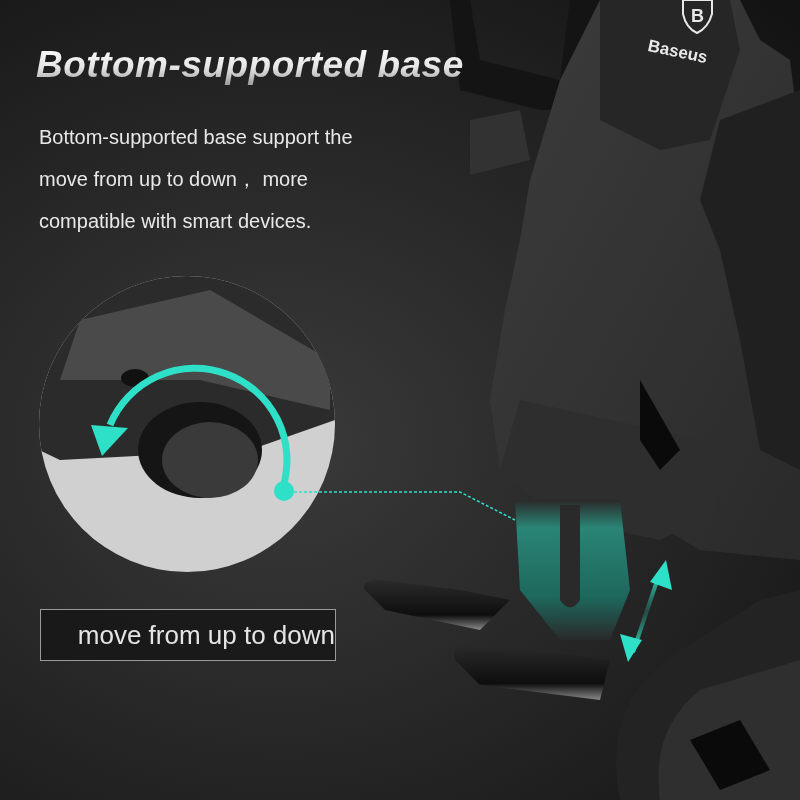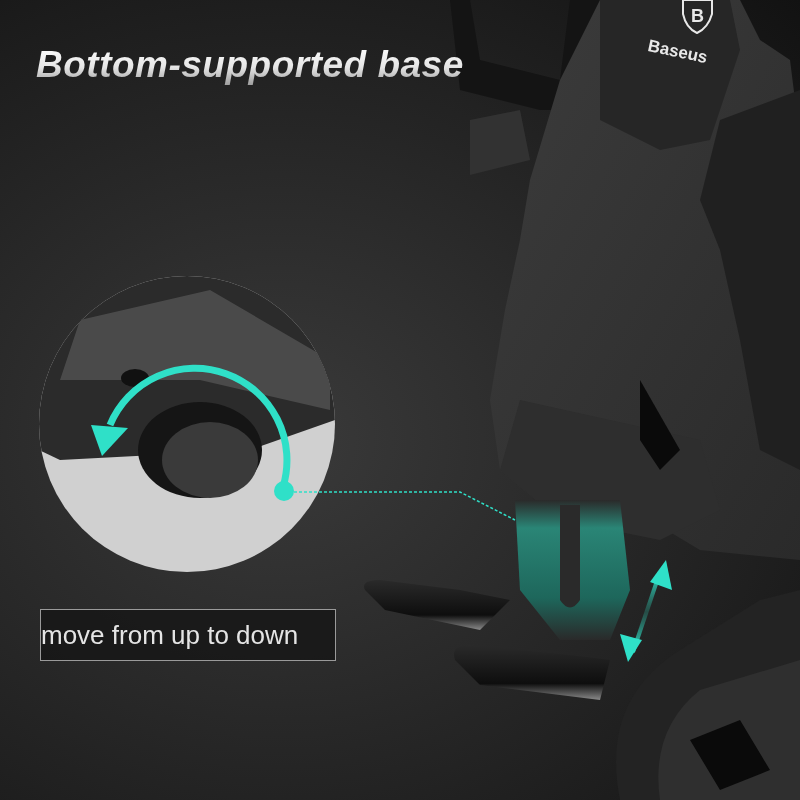--- a/index.html
+++ b/index.html
@@ -6,21 +6,21 @@
   body{width:800px;height:800px;overflow:hidden;background:#1c1c1c;font-family:"Liberation Sans","DejaVu Sans",sans-serif;}
   .stage{position:relative;width:800px;height:800px;
     background:radial-gradient(ellipse at 35% 55%, #3a3a3a 0%, #2a2a2a 40%, #1a1a1a 80%, #121212 100%);}
   .product{position:absolute;left:0;top:0;width:800px;height:800px;}
   .title{position:absolute;left:36px;top:44px;font-size:37px;font-weight:bold;letter-spacing:0.5px;
     background:linear-gradient(180deg,#ffffff 0%,#e6e6e6 55%,#9a9a9a 100%);
     -webkit-background-clip:text;background-clip:text;color:transparent;white-space:nowrap;font-style:italic;}
   .desc{position:absolute;left:39px;top:116px;width:420px;font-size:20px;line-height:42px;color:#e8e8e8;}
   .desc div{white-space:nowrap;}
   .caption-box{position:absolute;left:40px;top:609px;width:296px;height:52px;border:1.5px solid #9a9a9a;
-    background:rgba(20,20,20,0.75);box-sizing:border-box;display:flex;align-items:center;justify-content:flex-start;}
+    background:rgba(20,20,20,0.75);box-sizing:border-box;display:flex;align-items:center;justify-content:flex-end;}
   .caption-box span{color:#e4e4e4;font-size:26px;white-space:nowrap;}
   .brand{position:absolute;left:650px;top:36px;color:#e8e8e8;font-weight:bold;font-size:17px;transform:rotate(12deg);transform-origin:left top;}
 </style>
 </head>
 <body>
 
 <div class="stage">
 
   <svg class="product" viewBox="0 0 800 800">
     <defs>
@@ -94,17 +94,22 @@
       <circle cx="284" cy="491" r="10" fill="#2fe0c8"></circle>
     </g>
 
     <path d="M294 492 L460 492 L515 520" fill="none" stroke="#2fe0c8" stroke-width="1.5" stroke-dasharray="3 2"></path>
   </svg>
 
   <div class="brand">Baseus</div>
 
   <div class="title">Bottom-supported base</div>
 
+  <div class="desc">
+    <div>Bottom-supported base support the</div>
+    <div>move from up to down， more</div>
+    <div>compatible with smart devices.</div>
+  </div>
 
   <div class="caption-box">
     <span>move from up to down</span>
   </div>
 </div>
 
 </body></html>

